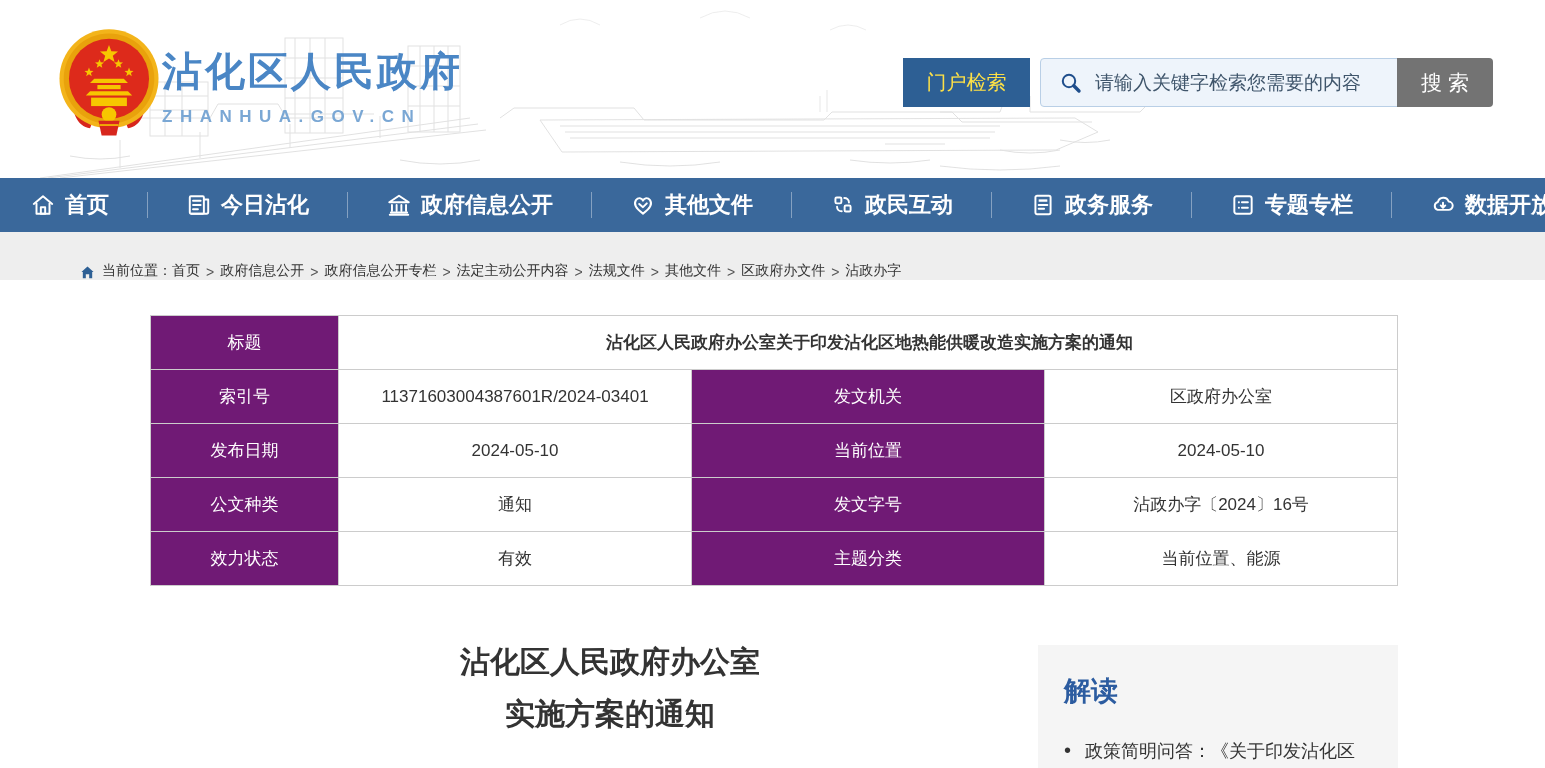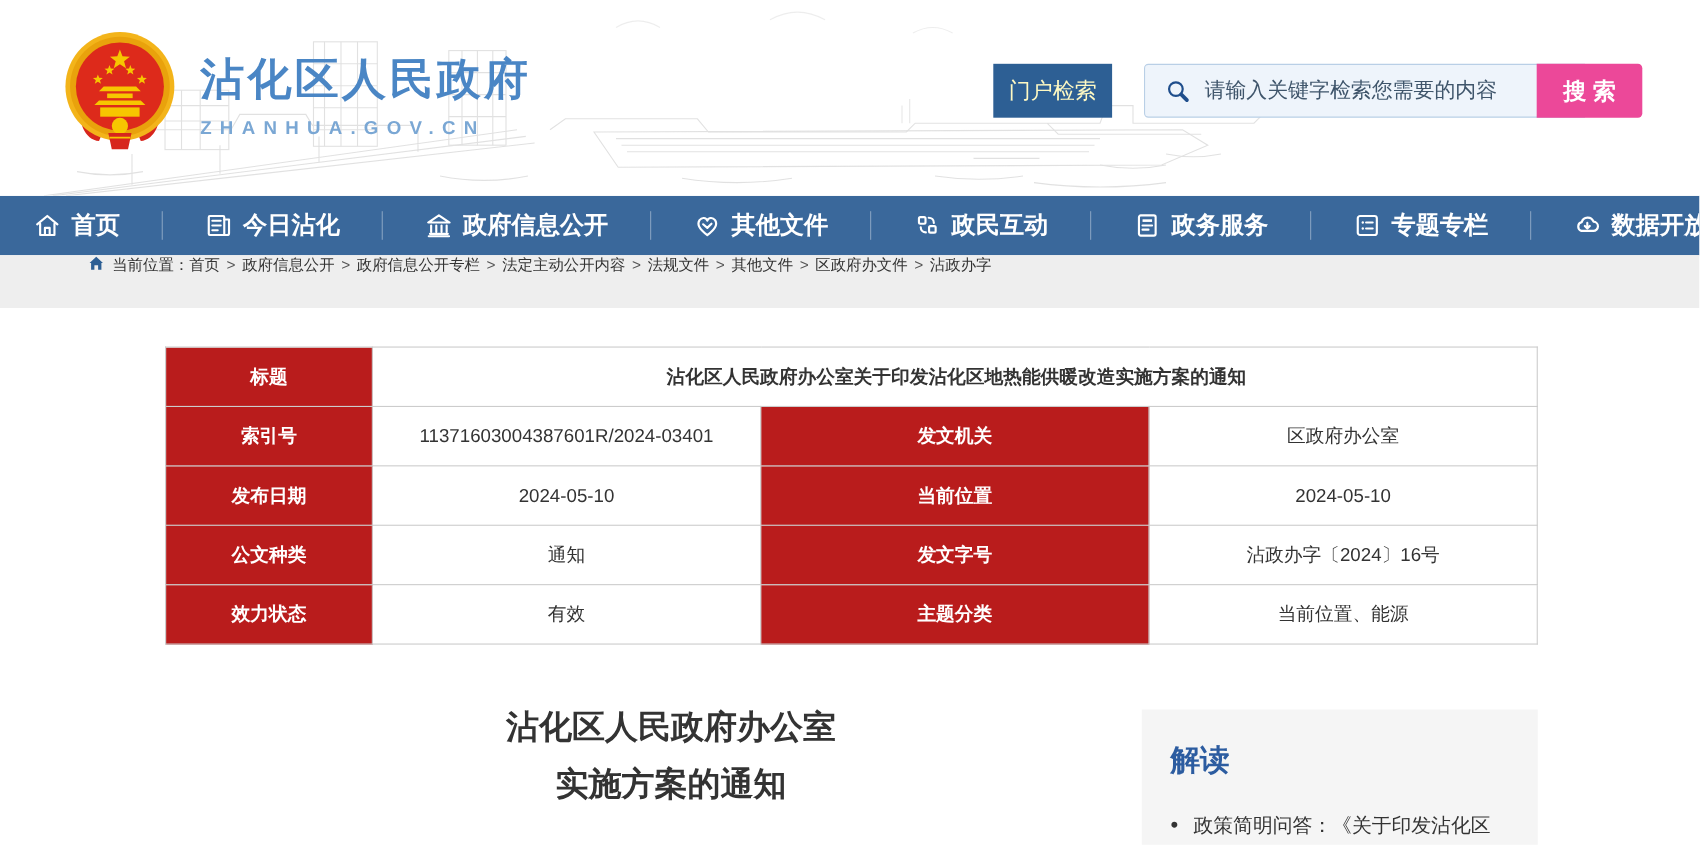--- a/index.html
+++ b/index.html
@@ -2,61 +2,61 @@
 <html><head>
 <meta charset="utf-8">
 <style>
   * { margin:0; padding:0; box-sizing:border-box; }
   html,body { width:1545px; height:768px; overflow:hidden; background:#fff;
               font-family:"Liberation Sans","DejaVu Sans",sans-serif; }
 
   
   .header { position:relative; width:1545px; height:178px; background:#fff; overflow:hidden; }
   .sketch { position:absolute; left:0; top:0; width:1545px; height:178px; opacity:.55; }
-  .brand { position:absolute; left:56px; top:26px; display:flex; align-items:center; gap:20px; text-decoration:none; cursor:pointer; }
+  .brand { position:absolute; left:56px; top:26px; display:flex; align-items:center; text-decoration:none; cursor:pointer; }
   .emblem { width:106px; height:118px; flex:0 0 auto; }
   .brand-text .site-name { font-size:40px; font-weight:bold; color:#4a86c5; letter-spacing:3px; }
   .brand-text .site-domain { margin-top:8px; font-size:17px; color:#7aa7d4; letter-spacing:7.5px; font-weight:bold; }
 
-  .portal-btn { position:absolute; left:903px; top:58px; width:108px; height:49px;
-                background:#2d5f94; color:#fef9c3; font-size:20px; display:flex;
+  .portal-btn { position:absolute; left:903px; top:58px; width:127px; height:49px;
+                background:#2d5f94; color:#fde047; font-size:20px; display:flex;
                 align-items:center; justify-content:center; cursor:pointer; }
   .search-box { position:absolute; left:1040px; top:58px; width:401px; height:49px;
                 background:#eef4fb; border:1px solid #b9cfe6; border-radius:4px 0 0 4px;
                 display:flex; align-items:center; }
   .search-box .mag { margin:0 12px 0 18px; flex:0 0 auto; }
   .search-box input { flex:1; height:100%; border:none; outline:none; background:transparent;
                       font-size:19px; color:#33506b; font-family:inherit; }
   .search-box input::placeholder { color:#3f556b; opacity:1; }
   .search-btn { position:absolute; left:1397px; top:58px; width:96px; height:49px;
-                background:#ec4899; color:#fff; font-size:21px; font-weight:bold;
+                background:#737373; color:#fff; font-size:21px; font-weight:normal;
                 display:flex; align-items:center; justify-content:center;
                 border-radius:0 4px 4px 0; cursor:pointer; }
 
   
   .navbar { width:1545px; height:54px; background:#3a689b; overflow:hidden; }
   .nav-inner { display:flex; align-items:center; height:54px; width:1600px; min-width:1600px; padding-left:30px; }
   .nav-item { display:flex; align-items:center; gap:9px; color:#fff; text-decoration:none;
               font-size:22px; font-weight:bold; white-space:nowrap; cursor:pointer; }
   .nav-icon { display:flex; align-items:center; }
   .nav-sep { width:1px; height:26px; background:rgba(255,255,255,.38); margin:0 38px; flex:0 0 auto; }
 
   
   .breadcrumb-bar { width:1545px; height:48px; background:#eeeeee; display:flex;
-                    align-items:flex-start; padding-left:80px; font-size:14px; color:#333; }
+                    align-items:flex-end; padding-left:80px; font-size:14px; color:#333; }
   .bc-home { display:flex; align-items:center; margin-right:7px; }
   .bc-link { color:#333; text-decoration:none; cursor:pointer; }
   .bc-sep { margin:0 6px; color:#555; }
 
   
   .main { position:relative; width:1545px; height:488px; background:#fff; }
 
   table.doc-meta { border-collapse:collapse; margin:35px 0 0 150px; width:1248px; table-layout:fixed; }
   table.doc-meta th, table.doc-meta td { border:1px solid #ccc; height:54px; font-size:17px; }
-  table.doc-meta th { background:#b91c1c; color:#fff; font-weight:bold; text-align:center; }
+  table.doc-meta th { background:#701a75; color:#fff; font-weight:normal; text-align:center; }
   th.c1 { width:188px; } td.c2 { width:440px; } th.c3 { width:182px; } td.c4 { width:438px; }
   table.doc-meta td { color:#333; text-align:center; background:#fff; }
   td.title-cell { text-align:left; font-weight:bold; font-size:18px; color:#1d1d1d; padding-left:3px; }
 
   .article-title { margin:50px 0 0 150px; width:920px; text-align:center;
                    font-size:30px; font-weight:bold; color:#333; line-height:52px; }
 
   .interp-panel { position:absolute; left:1038px; top:330px; width:360px; min-height:220px;
                   background:#f5f5f5; padding:28px 26px 40px 26px; }
   .interp-heading { color:#2c5ca0; font-size:27px; font-weight:bold; margin-bottom:22px; }

